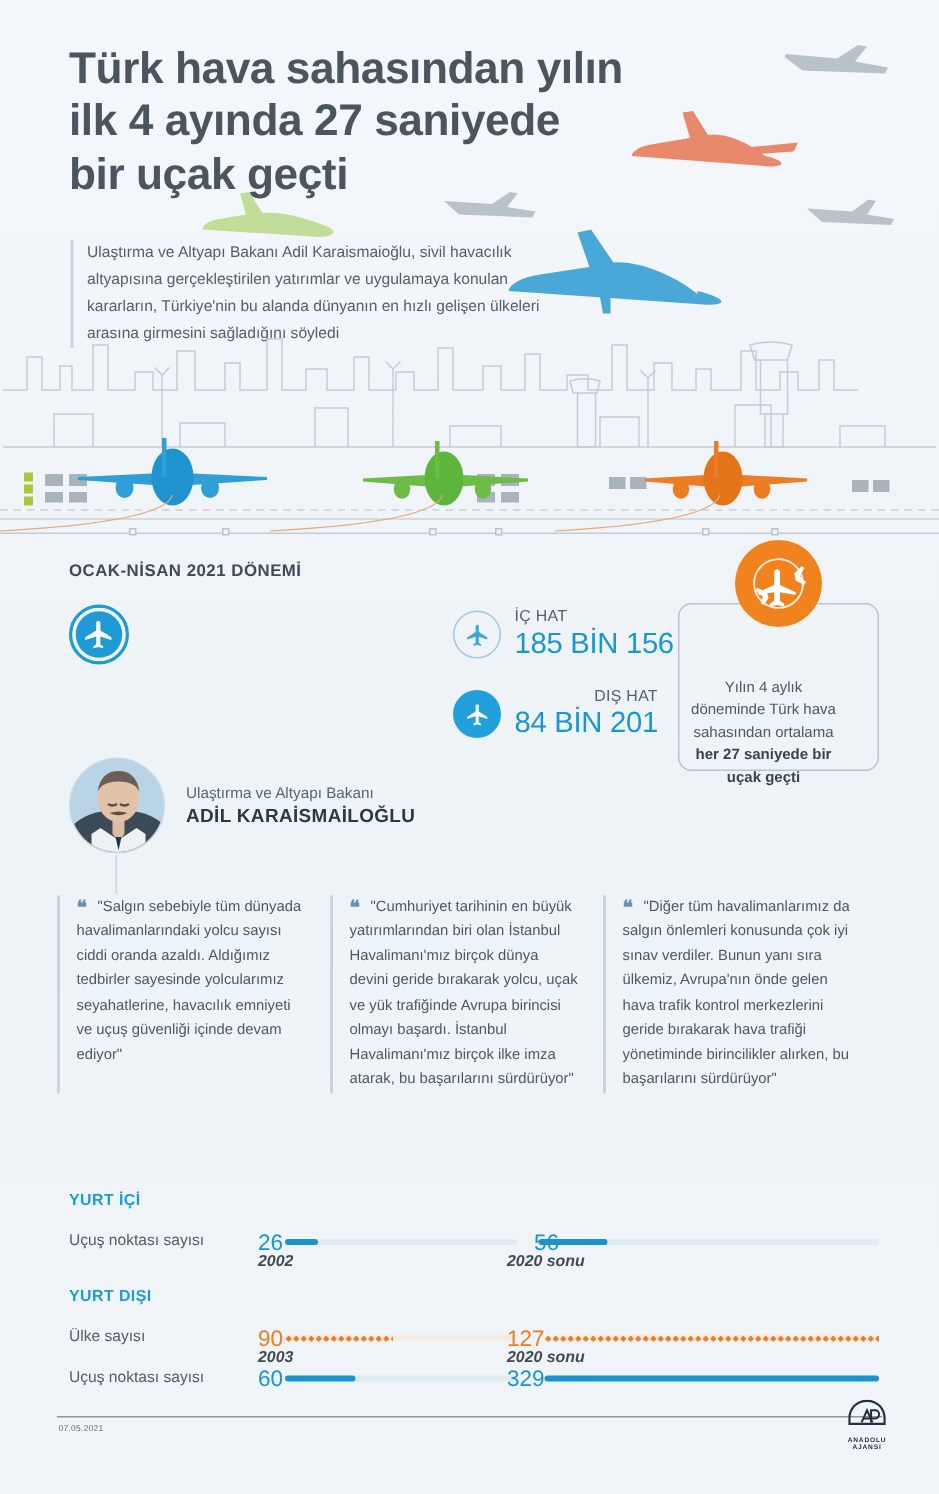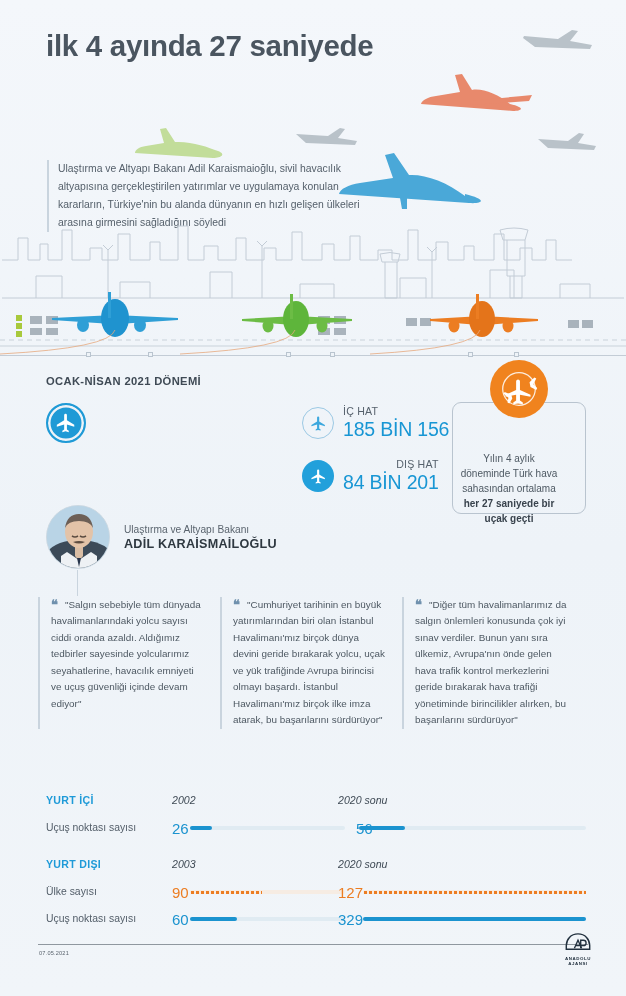--- a/index.html
+++ b/index.html
@@ -131,21 +131,21 @@
   .quote .qm {
     position:absolute; left:11px; top:1px; font-size:13px; color:#6f90ad;
     font-weight:bold; line-height:1; letter-spacing:-1px;
   }
   .quote p { font-size:9.9px; line-height:1.66; color:#4d5862; text-indent:14px; }
 
   
   .bars { position:absolute; left:0; top:790px; width:626px; }
   .bar-group { position:relative; }
   .grp-title { position:absolute; left:46px; font-size:10.6px; font-weight:bold; color:#1e9ad8; letter-spacing:.3px; }
-  .yr { position:absolute; font-size:10.6px; font-style:italic; font-weight:normal; color:#3f4a55; }
+  .yr { position:absolute; font-size:10.6px; font-style:italic; font-weight:bold; color:#3f4a55;margin-top:41px; }
   .row-lbl { position:absolute; left:46px; font-size:10.4px; color:#525d68; }
   .bnum { position:absolute; font-size:15px; font-weight:normal; }
   .track { position:absolute; height:4px; border-radius:2px; }
   .track.blue { background:#e0ebf2; }
   .track.orange { background:#f6ece3; }
   .fill { position:absolute; left:0; top:0; height:4px; border-radius:2px; }
   .fill.blue { background:#1b93cf; }
   .fill.orange-dots {
     background-image: radial-gradient(circle, #ec7d22 45%, transparent 47%);
     background-size: 5px 5px;
@@ -192,21 +192,23 @@
         <path d="M538 139 l30 2 l11 -8 l5 1 l-6 9 l18 3 l-2 4 l-46 -2 l-10 -9 z"></path>
       </g>
 
       <g fill="#4aa8d8">
         <path d="M465 196 c-18 -14 -40 -22 -56 -21 l-15 -22 l-9 2 l8 23 l-33 5 c-12 2 -20 6 -21 11 l130 9 c13 1 20 -3 -4 -9 z"></path>
         <path d="M400 198 l2 11 l5 0 l0 -11 z"></path>
       </g>
     </svg>
 
     <div class="title">
+      <span class="ln">Türk hava sahasından yılın</span>
       <span class="ln">ilk 4 ayında 27 saniyede</span>
+      <span class="ln">bir uçak geçti</span>
     </div>
 
     <div class="lede">Ulaştırma ve Altyapı Bakanı Adil Karaismaioğlu, sivil havacılık altyapısına gerçekleştirilen yatırımlar ve uygulamaya konulan kararların, Türkiye'nin bu alanda dünyanın en hızlı gelişen ülkeleri arasına girmesini sağladığını söyledi</div>
 
     <svg class="cityscape" width="626" height="135" viewBox="0 0 626 135">
       <g stroke="#c3ccd6" stroke-width="1" fill="none">
         <path d="M2 40 h16 v-22 h10 v22 h12 v-16 h8 v16 h14 v-30 h10 v30 h18 v-12 h12 v12 h16 v-26 h12 v26 h20 v-18 h10 v18 h18 v-34 h10 v34 h16 v-14 h14 v14 h18 v-22 h10 v22 h18 v-12 h12 v12 h16 v-28 h10 v28 h20 v-16 h12 v16 h16 v-24 h10 v24 h18 v-10 h14 v10 h16 v-30 h10 v30 h18 v-18 h12 v18 h16 v-14 h10 v14 h20 v-26 h10 v26 h16 v-12 h12 v12 h14 v-20 h10 v20 h16"></path>
         <path d="M2 78 h622"></path>
         <path d="M36 78 v-22 h26 v22 M120 78 v-16 h30 v16 M210 78 v-26 h22 v26 M300 78 v-14 h34 v14 M400 78 v-20 h26 v20 M490 78 v-28 h24 v28 M560 78 v-14 h30 v14"></path>
 

